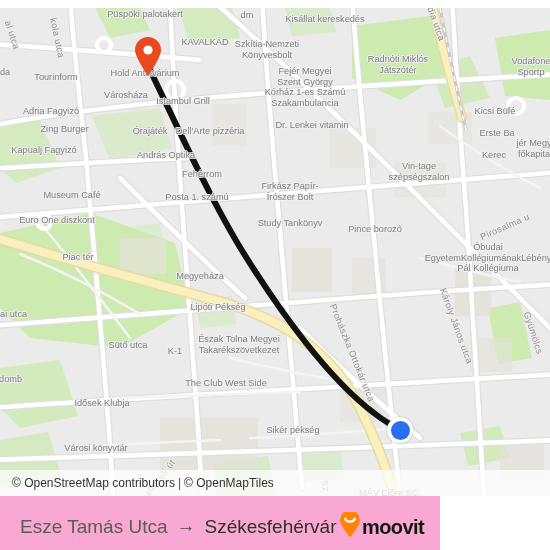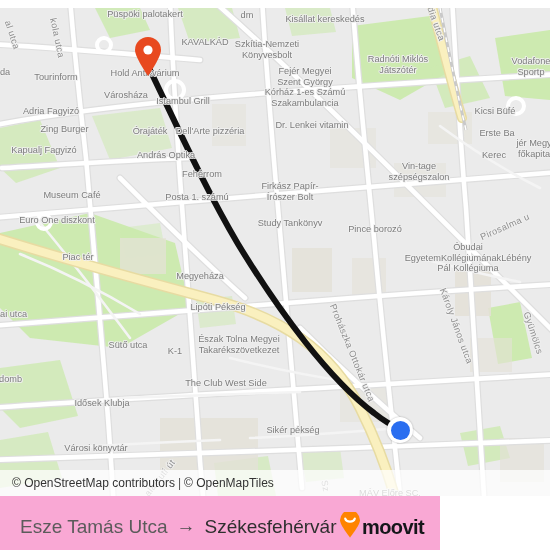--- a/index.html
+++ b/index.html
@@ -265,21 +265,21 @@
 szépségszalon</div>
         <div class="maplabel" style="left: 202px; top: 166px;">Fehérrom</div>
         <div class="maplabel" style="left: 290px; top: 183px;">Firkász Papír-
 Írószer Bolt</div>
         <div class="maplabel" style="left: 72px; top: 187px;">Museum Café</div>
         <div class="maplabel" style="left: 197px; top: 189px;">Posta 1. számú</div>
         <div class="maplabel" style="left: 57px; top: 212px;">Euro One diszkont</div>
         <div class="maplabel" style="left: 290px; top: 215px;">Study Tankönyv</div>
         <div class="maplabel" style="left: 375px; top: 221px;">Pince borozó</div>
         <div class="maplabel" style="left: 78px; top: 249px;">Piac tér</div>
-        <div class="maplabel" style="left: 468px; top: 250px;">Óbudai
+        <div class="maplabel" style="left: 488px; top: 250px;">Óbudai
 EgyetemKollégiumánakLébény
 Pál Kollégiuma</div>
         <div class="maplabel" style="left: 200px; top: 268px;">Megyeháza</div>
         <div class="maplabel" style="left: 218px; top: 299px;">Lipóti Pékség</div>
         <div class="maplabel" style="left: 11px; top: 306px;">nai utca</div>
         <div class="maplabel" style="left: 128px; top: 337px;">Sütő utca</div>
         <div class="maplabel" style="left: 239px; top: 336px;">Észak Tolna Megyei
 Takarékszövetkezet</div>
         <div class="maplabel" style="left: 175px; top: 343px;">K-1</div>
         <div class="maplabel" style="left: 8px; top: 371px;">adomb</div>

